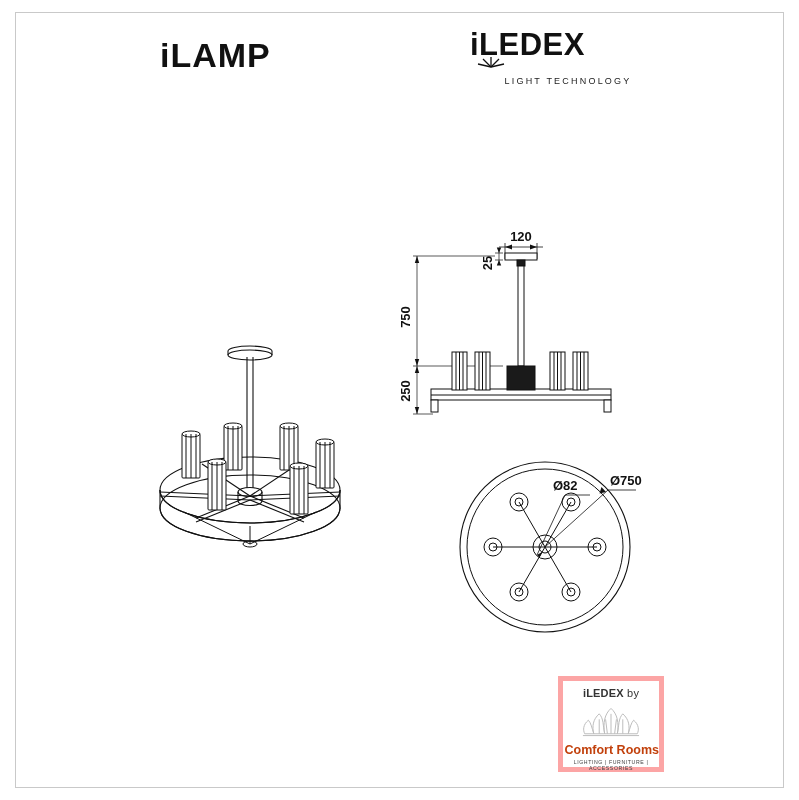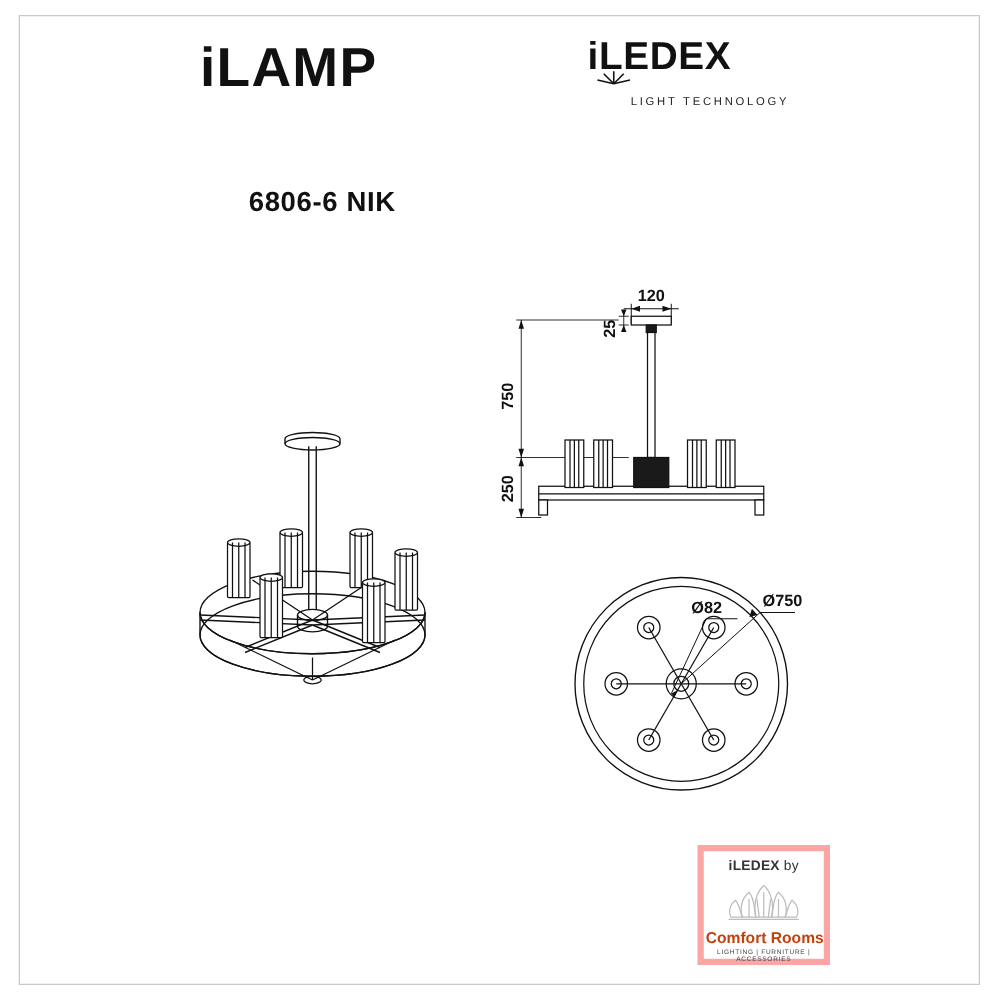--- a/index.html
+++ b/index.html
@@ -33,21 +33,21 @@
 
   
   .logo-ilamp {
     position: absolute;
     left: 160px;
     top: 34px;
     width: 160px;
     height: 42px;
   }
   .logo-ilamp .txt {
-    font-size: 44px;
+    font-size: 34px;
     font-weight: bold;
     letter-spacing: 1px;
     font-family: "Liberation Sans", sans-serif;
     color: #111;
     line-height: 42px;
     white-space: nowrap;
   }
 
   .logo-iledex {
     position: absolute;
@@ -197,21 +197,20 @@
     <div class="sub">LIGHT TECHNOLOGY</div>
     <svg class="rays" viewBox="0 0 30 14">
       <line x1="15" y1="13" x2="15" y2="3" stroke="#111" stroke-width="1.3"></line>
       <line x1="15" y1="13" x2="7" y2="5" stroke="#111" stroke-width="1.3"></line>
       <line x1="15" y1="13" x2="23" y2="5" stroke="#111" stroke-width="1.3"></line>
       <line x1="15" y1="13" x2="2" y2="10" stroke="#111" stroke-width="1.3"></line>
       <line x1="15" y1="13" x2="28" y2="10" stroke="#111" stroke-width="1.3"></line>
     </svg>
   </div>
 
-  <div class="model">6806-6 NIK</div>
 
   <div class="persp">
     <svg width="260" height="240" viewBox="0 0 260 240">
       <g stroke="#111" fill="none" stroke-width="1.1">
 
         <ellipse cx="120" cy="25" rx="22" ry="5"></ellipse>
         <path d="M98,25 L98,21 A22,5 0 0 1 142,21 L142,25"></path>
 
         <line x1="117" y1="27" x2="117" y2="130"></line>
         <line x1="123" y1="27" x2="123" y2="130"></line>

